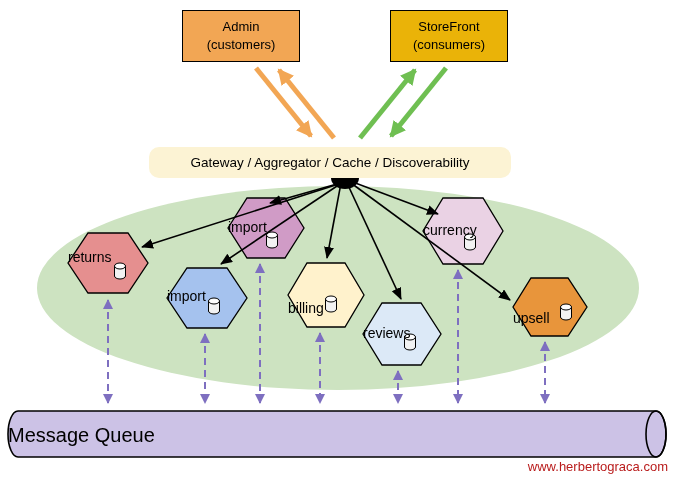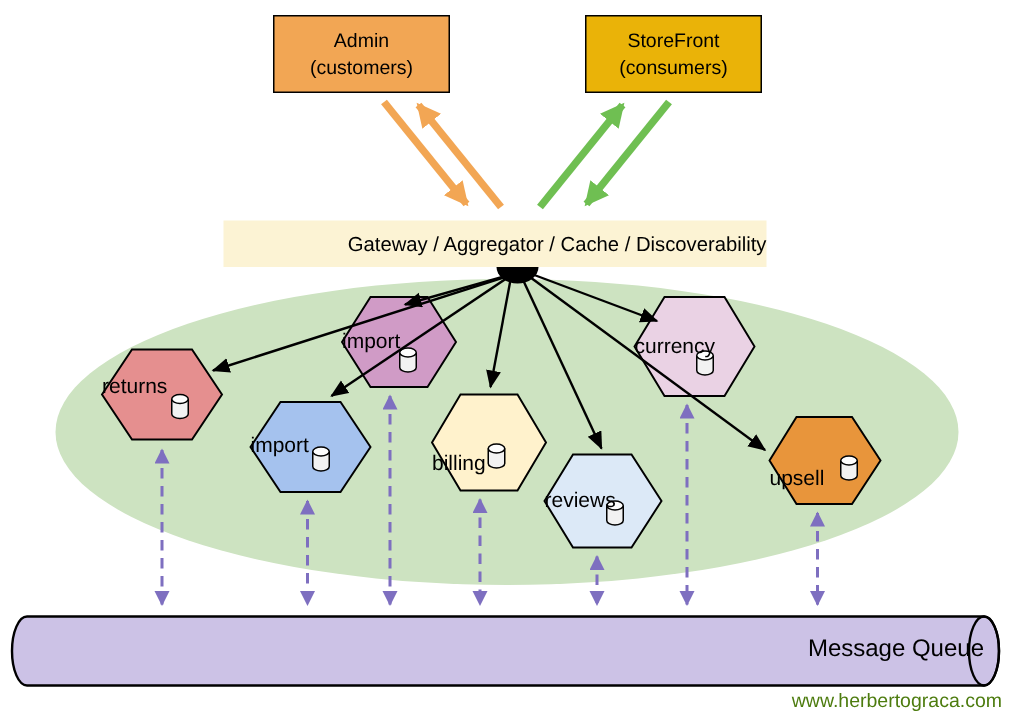--- a/index.html
+++ b/index.html
@@ -9,32 +9,32 @@
   .svg-layer { position:absolute; left:0; top:0; }
   .client-box {
     position:absolute; width:118px; height:52px; border:1px solid #000;
     display:flex; flex-direction:column; align-items:center; justify-content:center;
     font-size:13px; line-height:1.4; text-align:center;
   }
   #admin-box { left:182px; top:10px; }
   #storefront-box { left:390px; top:10px; }
   .gateway-bar {
     position:absolute; left:149px; top:147px; width:362px; height:31px;
-    display:flex; align-items:center; justify-content:flex-end; font-size:13.5px;
+    display:flex; align-items:center; justify-content:center; font-size:13.5px;border-radius:10px;
   }
   .hex-label { position:absolute; text-align:left; font-size:14px; }
   #lbl-returns  { left:68px;  top:249px; width:80px; }
   #lbl-import   { left:228px; top:219px; width:76px; }
   #lbl-badges   { left:167px; top:288px; width:80px; }
   #lbl-billing  { left:288px; top:284px; width:76px;margin-top:16px; }
   #lbl-reviews  { left:363px; top:325px; width:78px; }
   #lbl-currency { left:423px; top:222px; width:80px; }
   #lbl-upsell   { left:513px; top:298px; width:74px;margin-top:12px; }
-  .mq-label { position:absolute; left:8px; top:424px; width:648px; text-align:right; font-size:16px; }
-  .watermark { position:absolute; right:13px; top:459px; font-size:13px; color:#4d7c0f; }
+  .mq-label { position:absolute; left:8px; top:424px; width:648px; text-align:left; font-size:20px; }
+  .watermark { position:absolute; right:13px; top:459px; font-size:13px; color:#b91c1c; }
 </style>
 </head>
 <body>
 
 <div class="stage">
 
   <svg class="svg-layer" width="681" height="480" viewBox="0 0 681 480">
     <defs>
       <marker id="ah-black" markerUnits="userSpaceOnUse" markerWidth="13" markerHeight="11" refX="11" refY="5" orient="auto">
         <path d="M0,0 L12,5 L0,10 Z" fill="#000000"></path>

